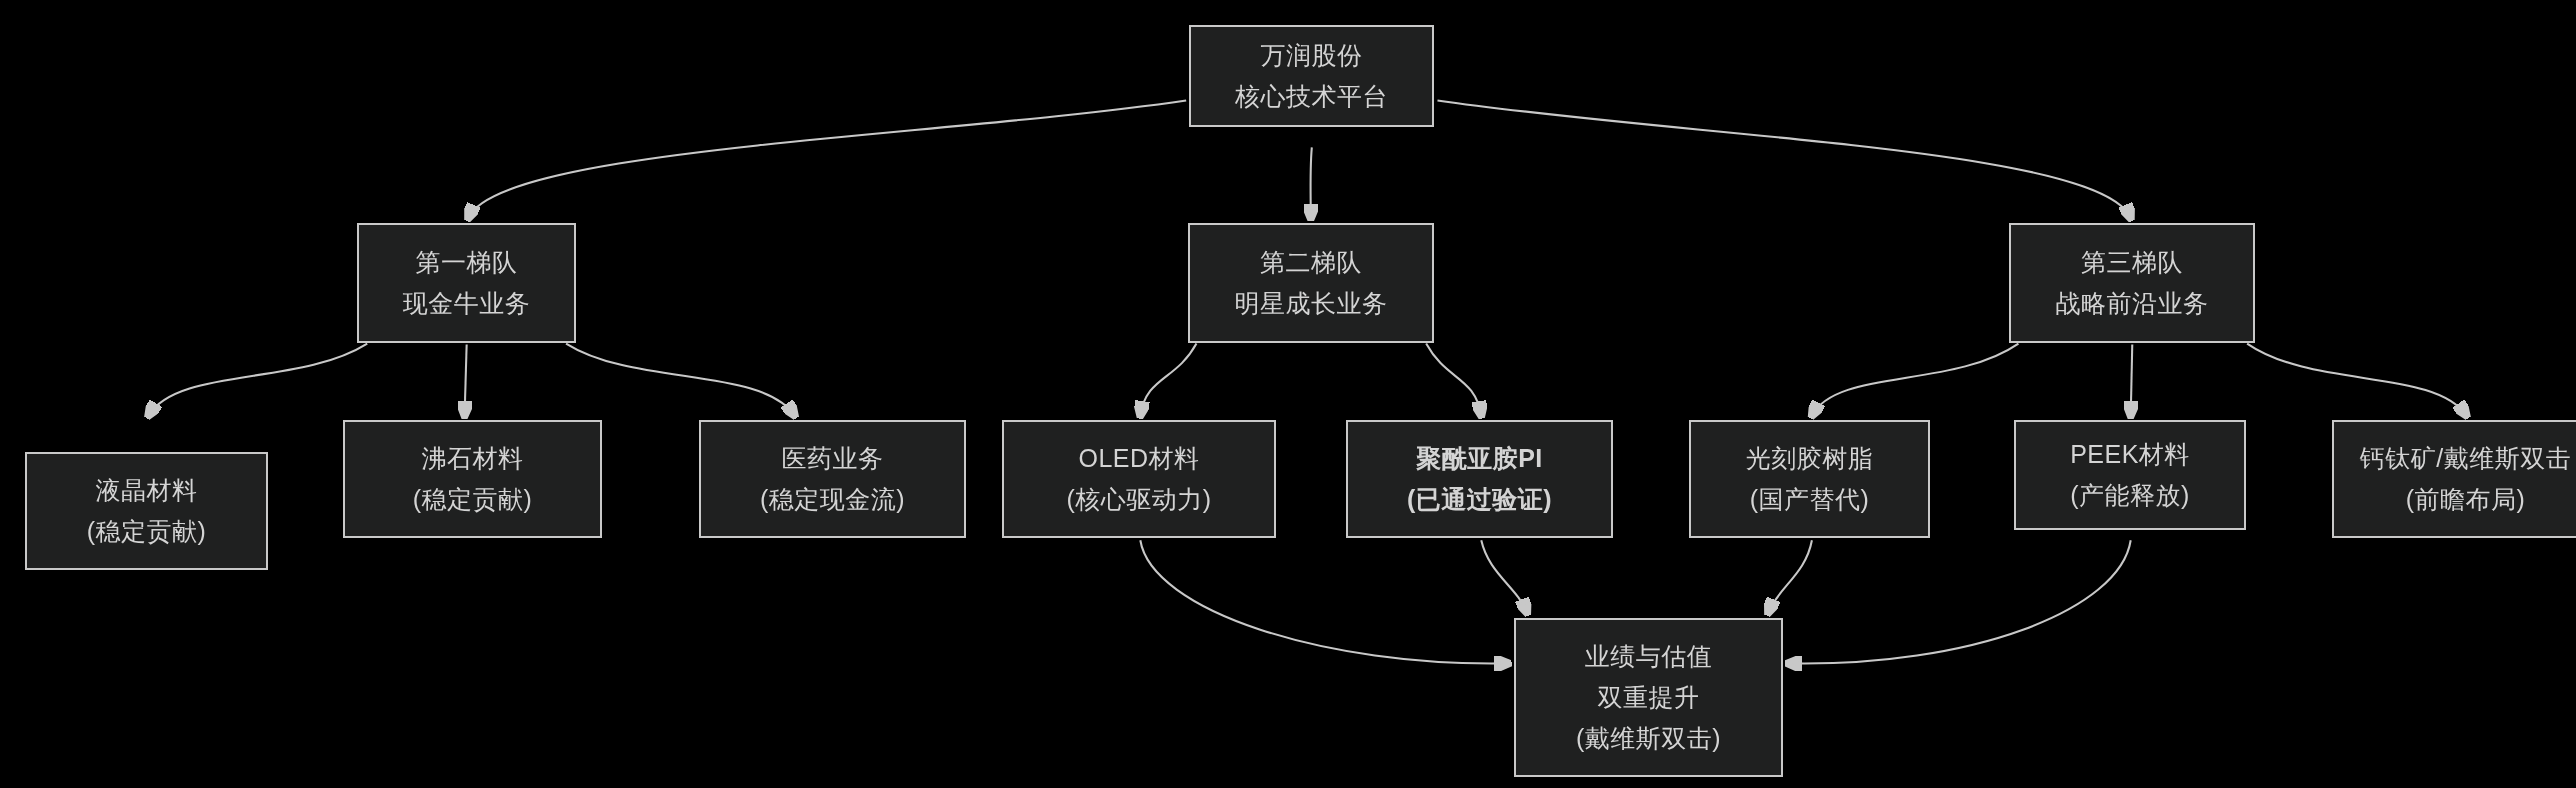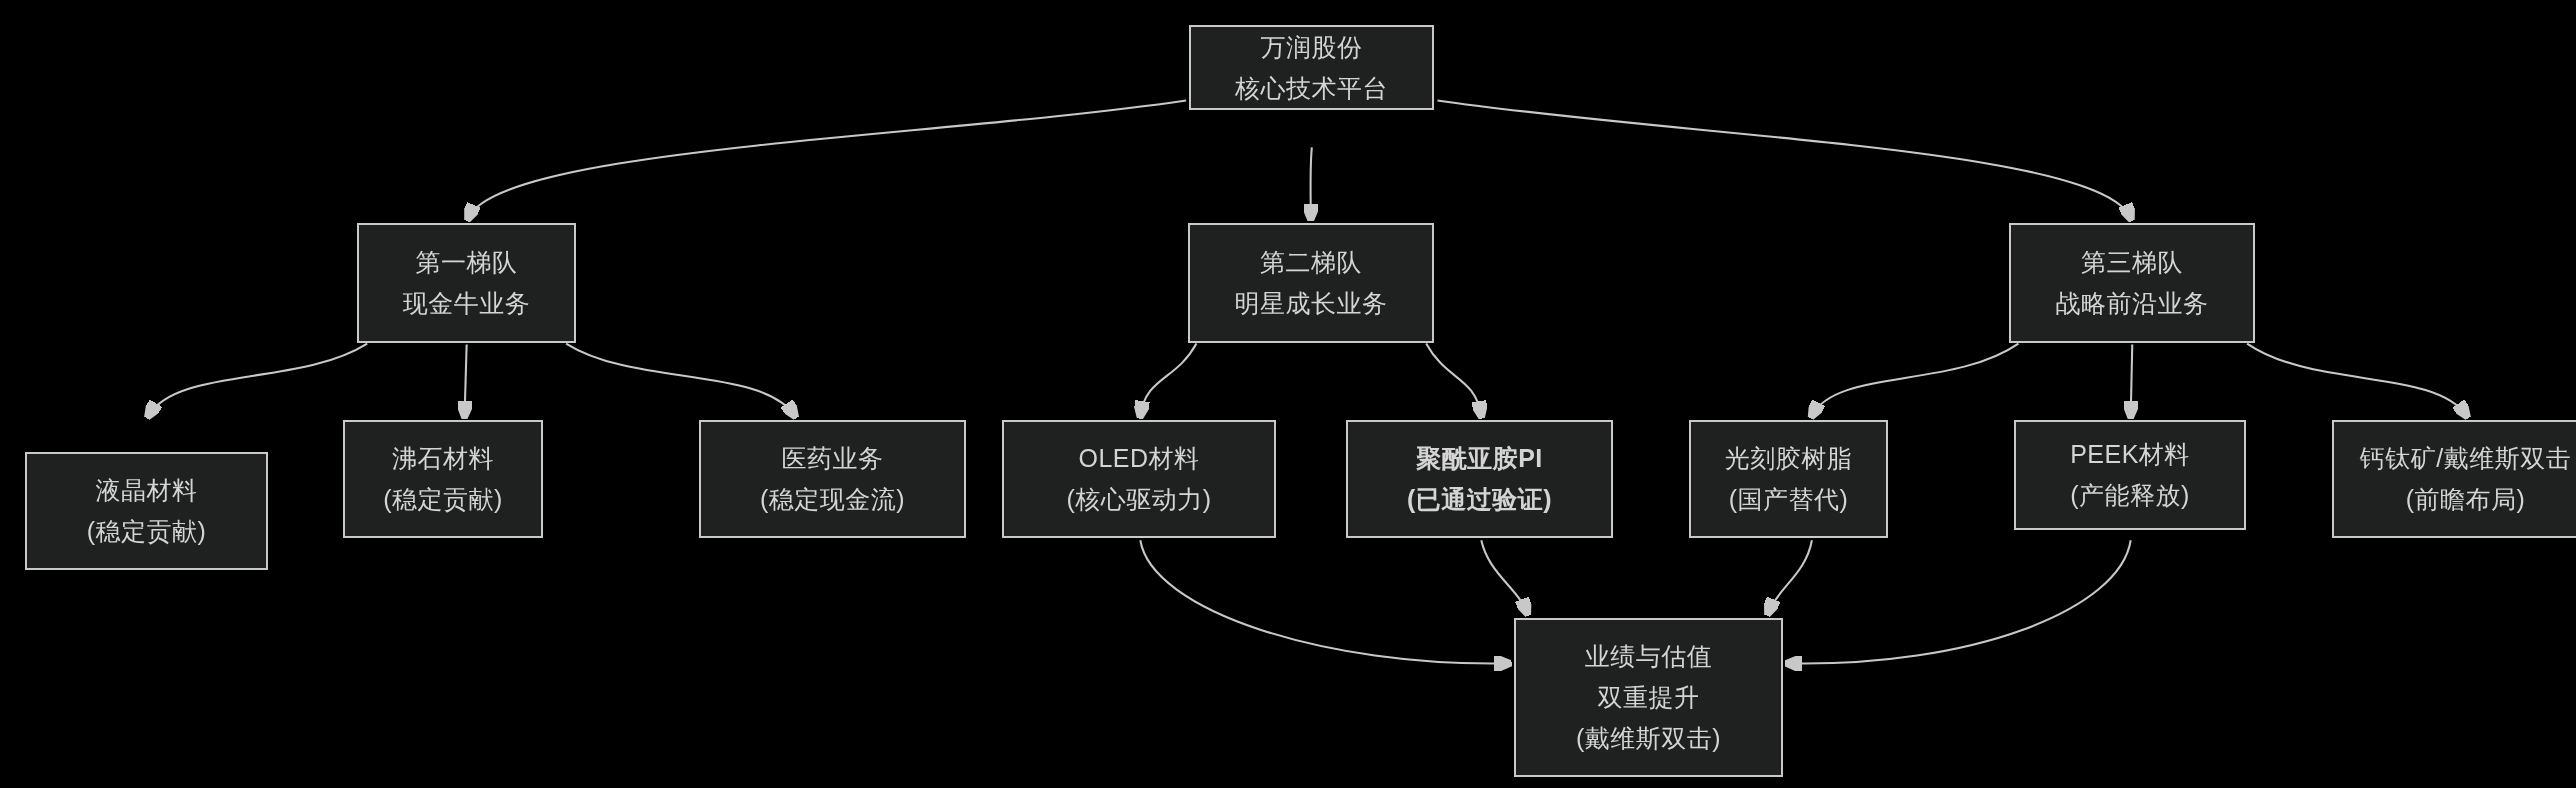--- a/index.html
+++ b/index.html
@@ -28,30 +28,30 @@
     text-align:center;
   }
   .label{
     color:var(--text);
     font-size:25px;
     line-height:1.64;
     white-space:pre-line;
     letter-spacing:0.5px;
   }
   
-  #n-root       {left:1189px;top:25px;  width:245px;height:85px;}
+  #n-root       {left:1189px;top:25px;  width:245px;height:102px;}
   #n-tier1      {left:357px; top:223px; width:219px;height:120px;}
   #n-tier2      {left:1188px;top:223px; width:246px;height:120px;}
   #n-tier3      {left:2009px;top:223px; width:246px;height:120px;}
   #n-lcd        {left:25px;  top:420px; width:243px;height:118px;margin-top:32px;}
-  #n-zeolite    {left:343px; top:420px; width:200px;height:118px;}
+  #n-zeolite    {left:343px; top:420px; width:259px;height:118px;}
   #n-pharma     {left:662px;top:420px; width:267px;height:118px;margin-left:37px;}
   #n-oled       {left:1002px;top:420px; width:274px;height:118px;}
   #n-pi         {left:1346px;top:420px; width:267px;height:118px;font-weight:bold;}
-  #n-resist     {left:1689px;top:420px; width:199px;height:118px;}
+  #n-resist     {left:1689px;top:420px; width:241px;height:118px;}
   #n-peek      {left:2014px;top:420px; width:232px;height:110px;}
   #n-perovskite {left:2332px;top:420px; width:267px;height:118px;}
   #n-outcome    {left:1514px;top:618px;width:269px;height:159px;}
 </style>
 </head>
 <body>
 
 <div id="stage">
 
   <svg id="edge-layer" width="2619" height="788" viewBox="0 0 5083 1530">

